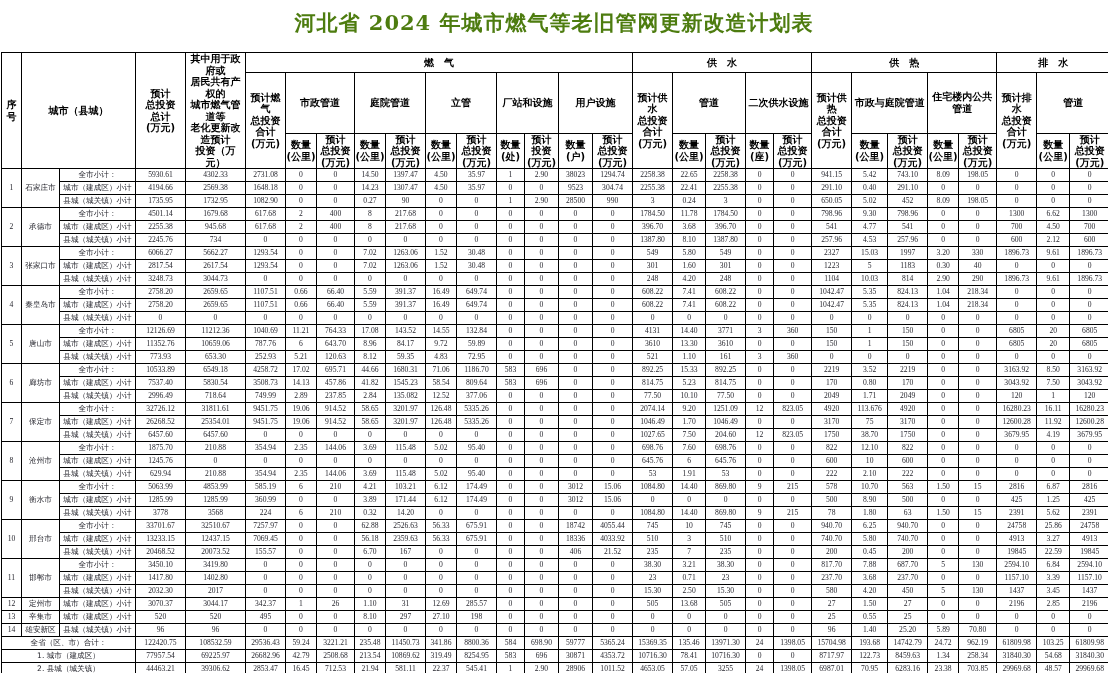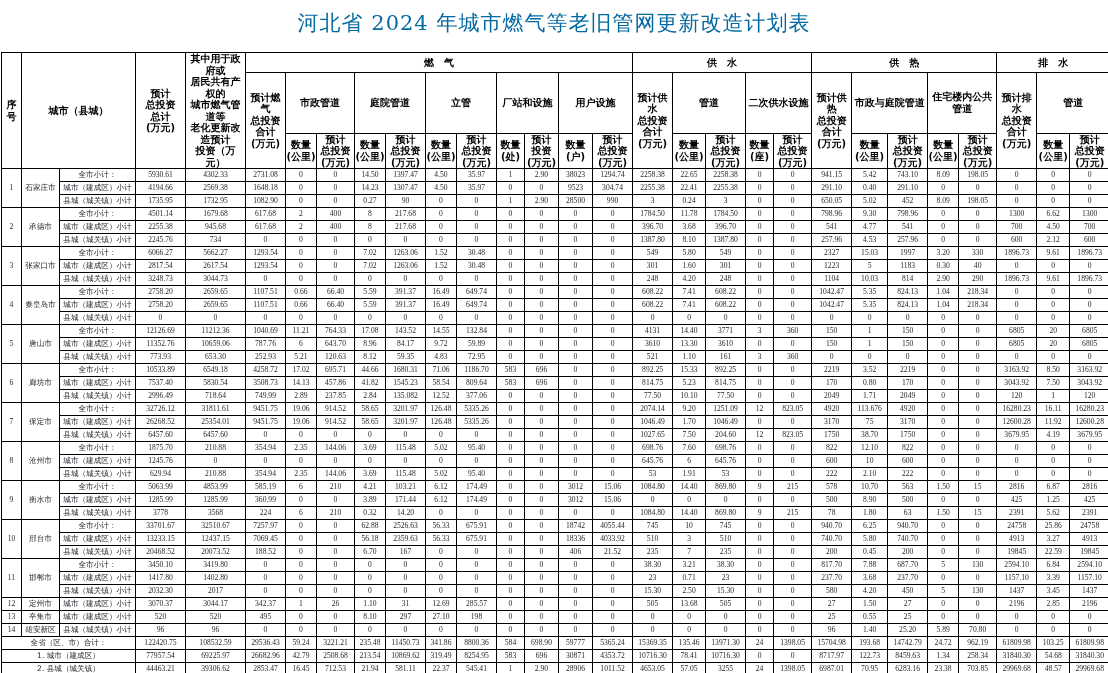--- a/index.html
+++ b/index.html
@@ -1,19 +1,19 @@
 <!DOCTYPE html>
 <html><head>
 <meta charset="utf-8">
 <style>
   html,body{margin:0;padding:0;background:#fff;}
   .page{position:relative;width:1108px;height:673px;background:#ffffff;overflow:hidden;
         font-family:"DejaVu Sans","Liberation Sans",sans-serif;color:#222;}
   .title{position:absolute;top:9px;left:0;width:100%;text-align:center;
-         font-weight:normal;font-size:21px;letter-spacing:1px;color:#0369a1;
+         font-weight:bold;font-size:21px;letter-spacing:1px;color:#4d7c0f;
          font-family:"DejaVu Serif","Liberation Serif",serif;}
   table{position:absolute;top:52px;left:1px;width:1106px;border-collapse:collapse;
         table-layout:fixed;border:1.5px solid #000;}
   th,td{border:1px solid #000;padding:0;text-align:center;vertical-align:middle;
         overflow:hidden;line-height:1.15;}
   th{font-size:10px;font-weight:bold;white-space:pre-line;color:#000;
      font-family:"DejaVu Sans","Liberation Sans",sans-serif;}
   td{font-size:7.6px;color:#26262e;
      font-family:"Liberation Serif","DejaVu Serif",serif;}
   td.lbl{font-family:"DejaVu Sans","Liberation Sans",sans-serif;font-size:7.6px;margin-top:24px;}
@@ -1019,21 +1019,21 @@
           <td>0</td>
           <td>0</td>
           <td>4913</td>
           <td>3.27</td>
           <td>4913</td>
         </tr>
         <tr>
           <td class="lbl">县城（城关镇）小计</td>
           <td>20468.52</td>
           <td>20073.52</td>
-          <td>188.52</td>
+          <td>155.57</td>
           <td>0</td>
           <td>0</td>
           <td>6.70</td>
           <td>167</td>
           <td>0</td>
           <td>0</td>
           <td>0</td>
           <td>0</td>
           <td>406</td>
           <td>21.52</td>

